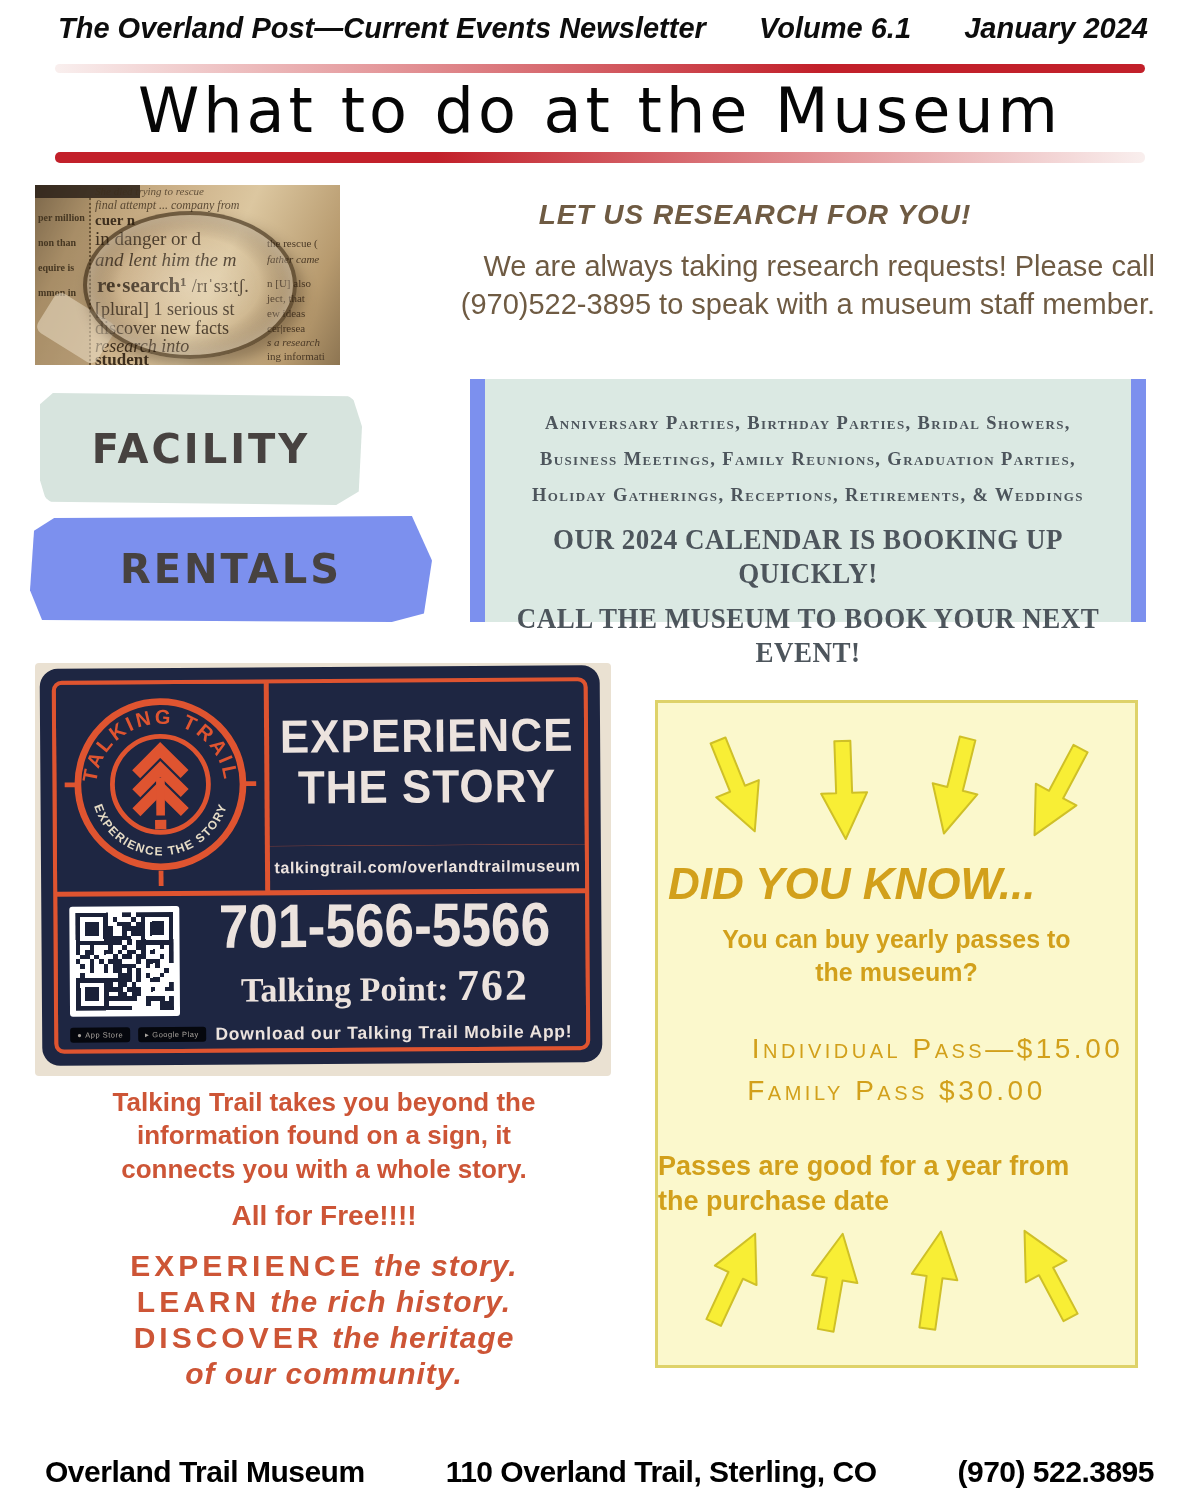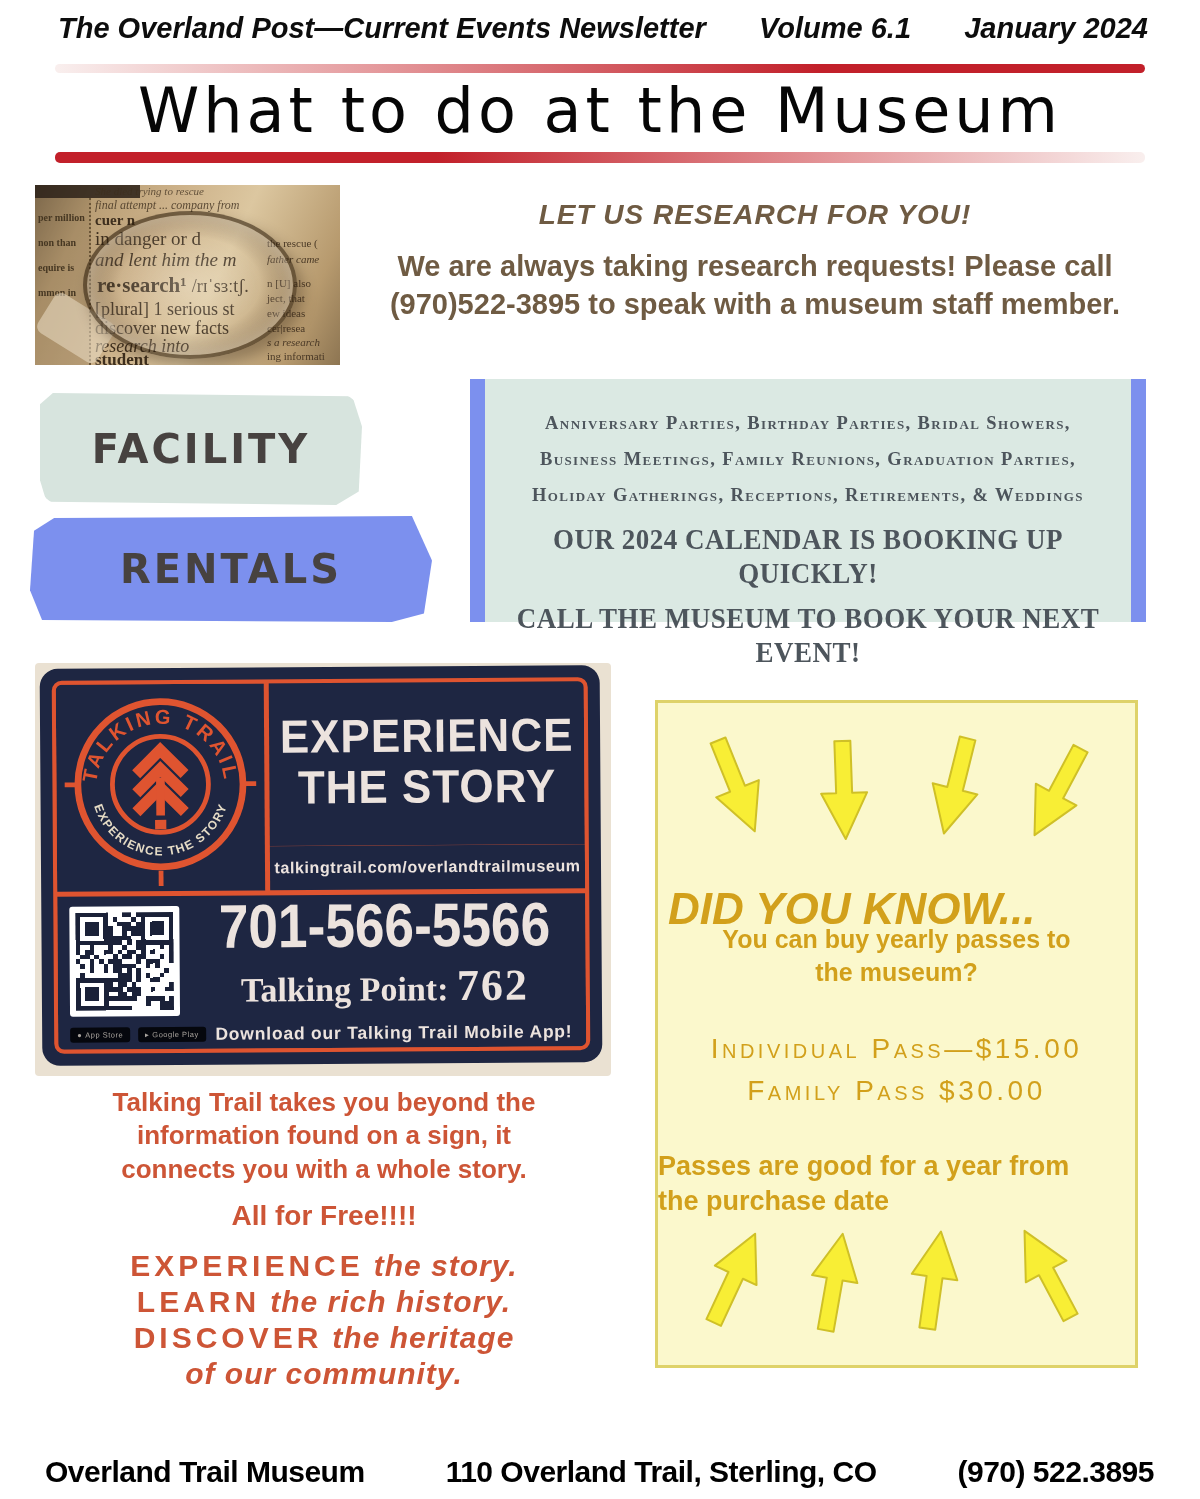--- a/index.html
+++ b/index.html
@@ -33,21 +33,21 @@
   .lens{left:48px;top:26px;width:206px;height:140px;border-radius:50%;
     border:4px solid rgba(45,28,12,.45);
     background:radial-gradient(closest-side,rgba(255,250,238,.30),rgba(255,250,238,.08) 68%,rgba(60,40,20,.28));
     box-shadow:inset 0 0 22px rgba(255,248,235,.55), 6px 8px 14px rgba(50,32,14,.35);}
   .lens-handle{left:6px;top:120px;width:70px;height:46px;background:rgba(235,222,198,.55);
     transform:rotate(32deg);border-radius:8px;}
 
   
   .research-text{left:355px;top:199px;width:800px;text-align:center;color:var(--brown);}
   .research-heading{font-style:italic;font-weight:700;font-size:28px;letter-spacing:1px;margin-bottom:17px;}
-  .research-line{font-weight:700;font-size:29px;line-height:1.3;}
+  .research-line{font-weight:400;font-size:29px;line-height:1.3;text-align:right;}
 
   
   .stroke{display:flex;align-items:center;justify-content:center;
     font-family:"DejaVu Sans","Liberation Sans",sans-serif;font-weight:700;color:#474240;}
   .stroke-mint{left:40px;top:393px;width:322px;height:112px;background:var(--mint);font-size:40px;letter-spacing:3px;
     border-radius:10px 26px 14px 22px;clip-path:polygon(0 10%,4% 0,97% 3%,100% 30%,99% 88%,92% 100%,2% 97%,0 78%);}
   .stroke-peri{left:30px;top:516px;width:402px;height:106px;background:var(--peri);font-size:40px;letter-spacing:3px;
     border-radius:22px 12px 26px 14px;clip-path:polygon(1% 14%,6% 2%,95% 0,100% 42%,98% 92%,90% 100%,3% 98%,0 70%);}
   .rentals-box{left:470px;top:379px;width:676px;height:243px;background:var(--mint2);
     border-left:15px solid var(--peri);border-right:15px solid var(--peri);box-sizing:border-box;
@@ -95,26 +95,26 @@
   .slogan-caps:not(:empty){margin-right:10px;}
   .slogan-it{font-style:italic;letter-spacing:1px;}
 
   
   .dyk{left:655px;top:700px;width:483px;height:668px;background:var(--paleyellow);
     border:3px solid var(--yellowborder);box-sizing:border-box;}
   .dyk-arrows{left:18px;width:440px;height:152px;}
   .dyk-arrows.top{top:10px;}
   .dyk-arrows.bottom{bottom:10px;}
   .dyk-heading{top:156px;left:10px;font-style:italic;font-weight:700;font-size:44px;
-    color:var(--gold);white-space:nowrap;margin-top:25px;}
+    color:var(--gold);white-space:nowrap;}
   .dyk-sub{top:220px;left:0;width:100%;text-align:center;font-weight:700;font-size:25px;
     color:var(--gold);line-height:1.3;}
   .dyk-pass{width:100%;text-align:center;font-variant:small-caps;font-size:28px;
     letter-spacing:3.5px;color:var(--gold);}
-  .dyk-pass-1{top:330px;}
+  .dyk-pass-1{top:330px;padding-left:41px;}
   .dyk-pass-2{top:372px;}
   .dyk-note{top:446px;width:100%;text-align:left;font-weight:700;font-size:27px;
     line-height:1.3;color:var(--gold);}
 
   
   .footer{left:45px;right:46px;top:1455px;display:flex;justify-content:space-between;
     font-weight:700;font-size:30px;color:#000;letter-spacing:-.5px;}
 </style>
 </head>
 <body>

